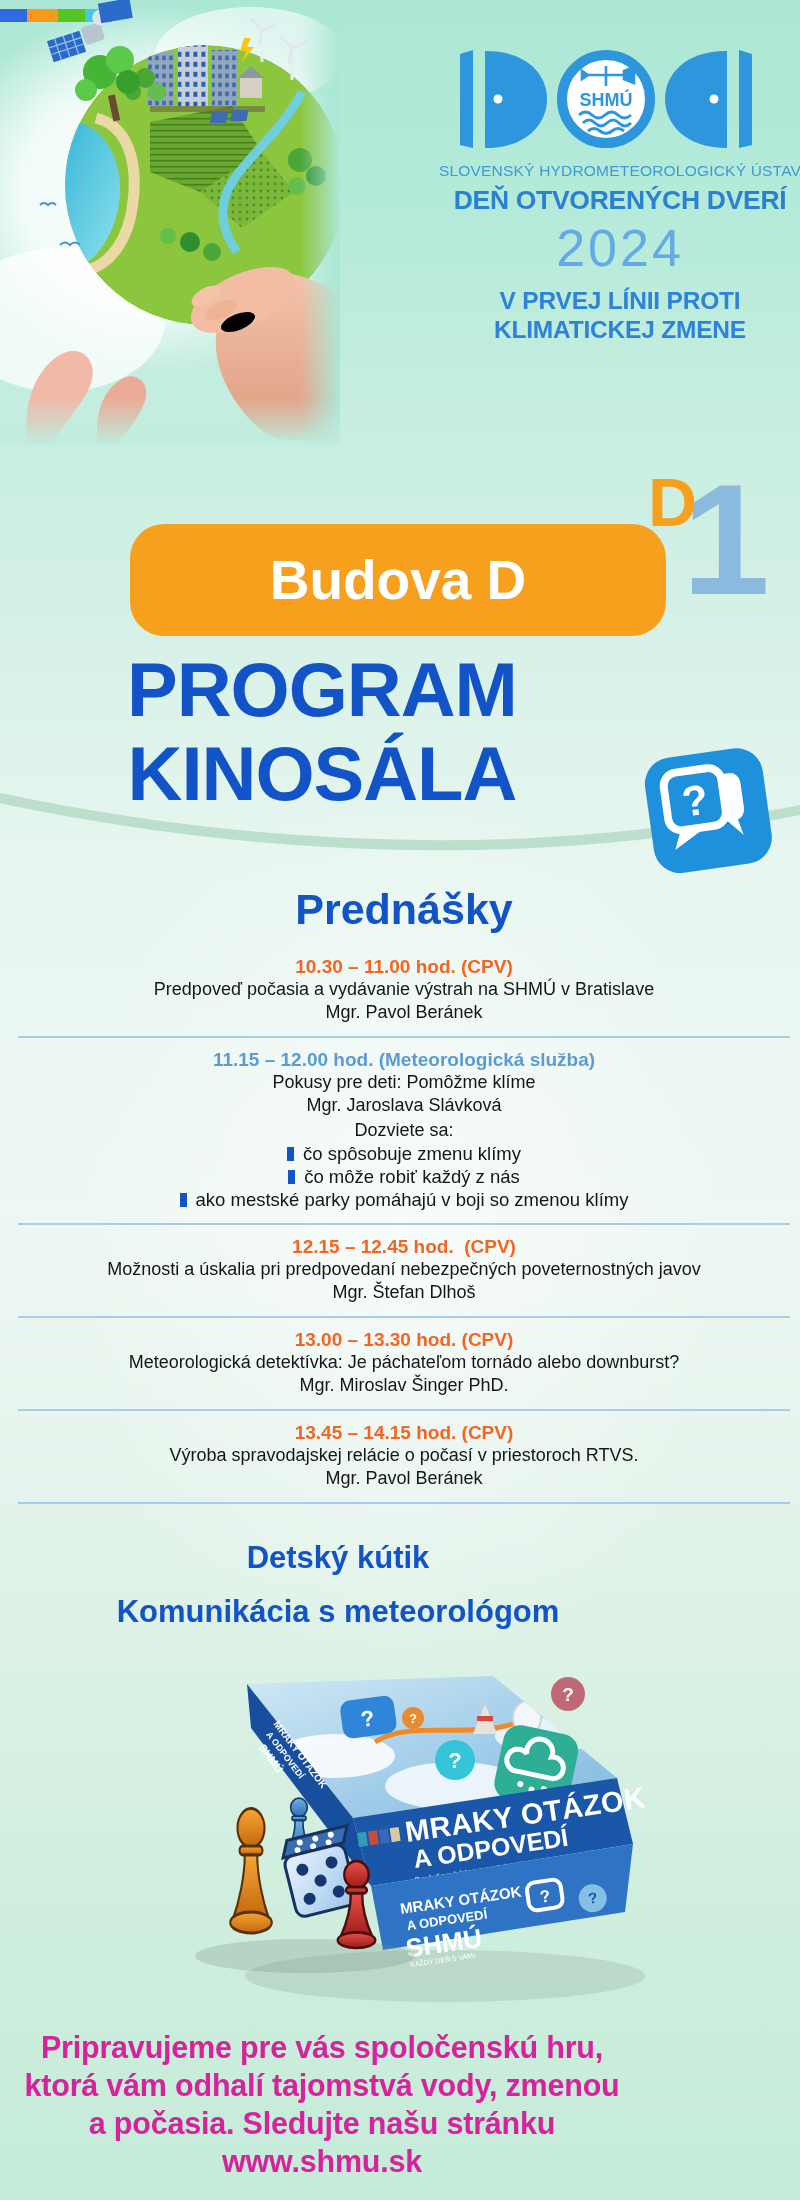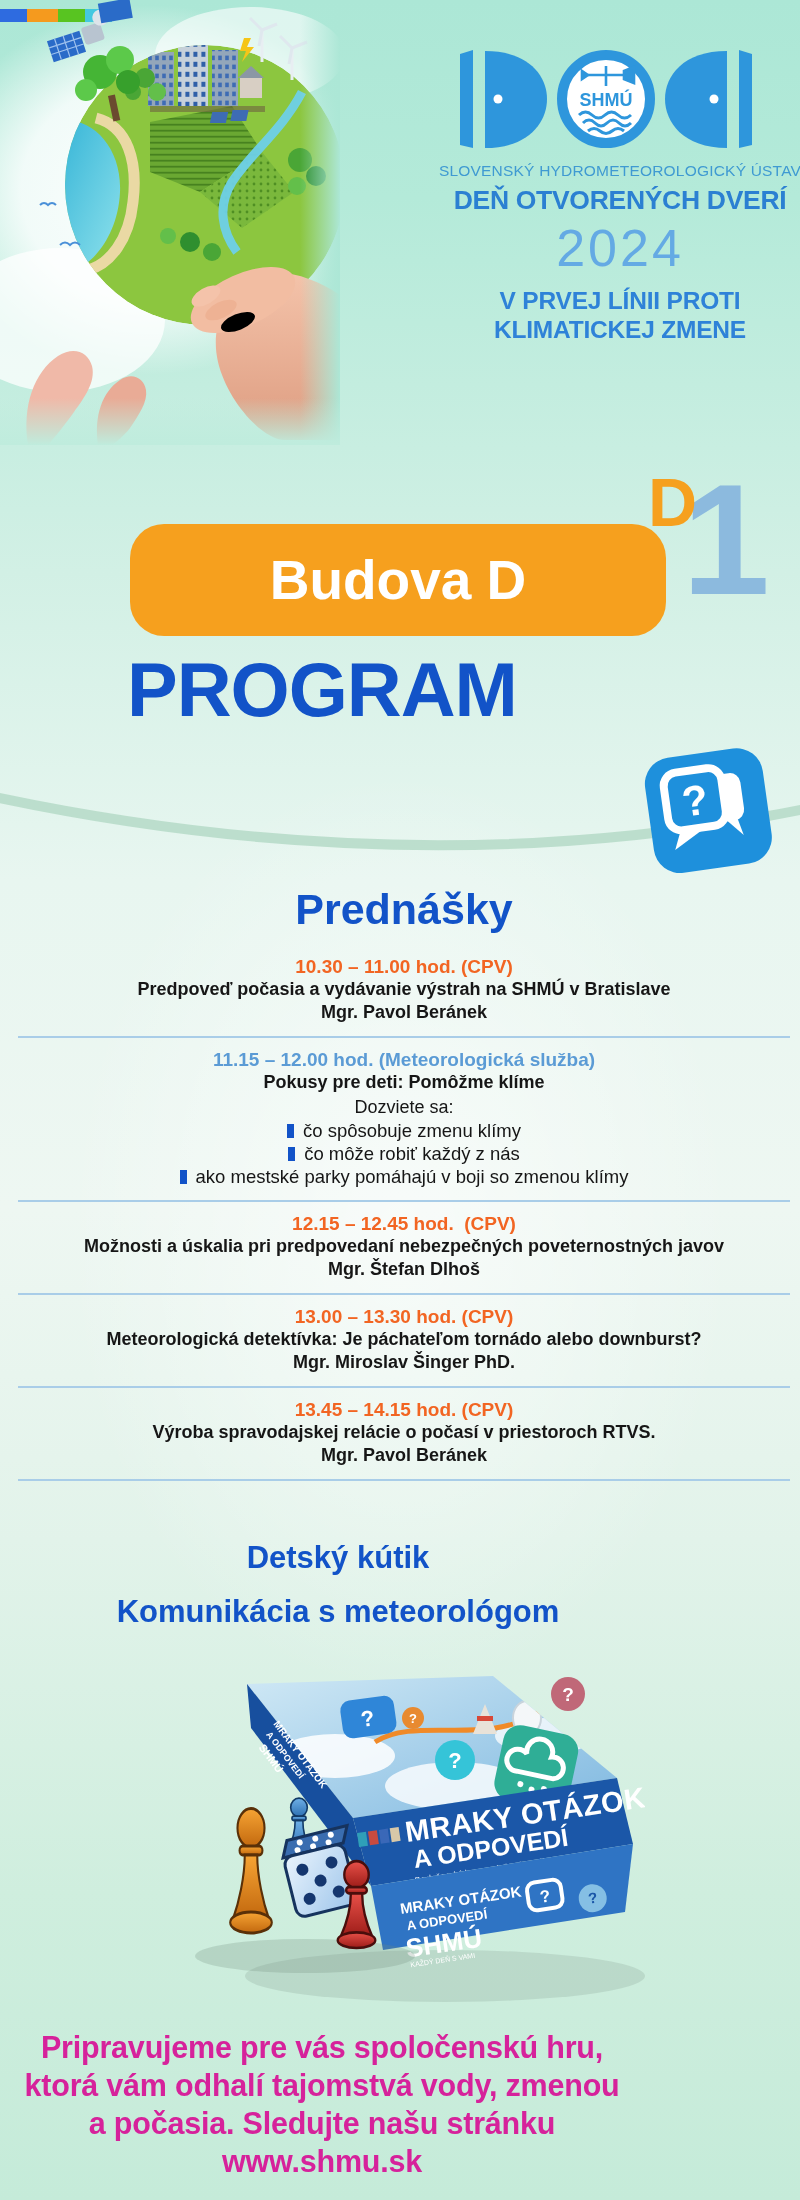--- a/index.html
+++ b/index.html
@@ -30,21 +30,21 @@
   .program{left:0;top:648px;width:644px;text-align:center;color:#1253C8;font-weight:700;font-size:76px;line-height:84px;letter-spacing:-1px;}
   .curve{left:0;top:768px;}
   .qicon{left:642px;top:742px;}
 
   
   .schedule{left:18px;top:886px;width:772px;text-align:center;}
   .lectures{font-size:43px;line-height:47px;font-weight:700;color:#1253C8;margin:0 0 22px 0;}
   .session-time{font-size:19px;font-weight:700;line-height:23px;white-space:pre-wrap;}
   .time-orange{color:#F26522;}
   .time-blue{color:#5B9BD5;}
-  .session-title,.session-speaker{font-size:18px;font-weight:700;line-height:23px;color:#161616;}
+  .session-title,.session-speaker{font-size:18px;font-weight:400;line-height:23px;color:#161616;}
   .extra-heading{font-size:18px;font-weight:400;line-height:23px;color:#161616;margin-top:2px;}
   .bullet-line{font-size:18.5px;font-weight:400;line-height:23px;color:#161616;}
   .bullet-sq{display:inline-block;width:7px;height:14px;background:#1253C8;margin-right:9px;vertical-align:-1px;}
   .divider{height:2px;background:#A9CDE8;margin:12px 0 10px 0;}
 
   .kids{left:0;top:1540px;width:676px;text-align:center;color:#1253C8;}
   .kids-line1{font-size:31px;font-weight:700;line-height:36px;}
   .kids-line2{font-size:31px;font-weight:700;line-height:36px;margin-top:18px;}
 
   .gamebox{left:155px;top:1676px;}
@@ -232,20 +232,21 @@
   </div>
 
   <div class="abs building-btn">
     <span>Budova D</span>
   </div>
   <div class="abs marker-d">D</div>
   <div class="abs marker-1">1</div>
 
   <div class="abs program">
     <div>PROGRAM</div>
+    <div>KINOSÁLA</div>
   </div>
 
   <svg class="abs curve" width="800" height="140" viewBox="0 0 800 140">
     <path d="M-10,28 Q420,120 810,40" stroke="#B7DCC9" stroke-width="10" fill="none" stroke-linecap="round" opacity="0.9"></path>
   </svg>
 
   <svg class="abs qicon" width="132" height="140" viewBox="0 0 100 106">
     <g transform="rotate(-8 50 50)">
       <rect x="5" y="8" width="90" height="88" rx="20" fill="#1E90DC"></rect>
       <rect x="45" y="26" width="32" height="36" rx="8" fill="#ffffff"></rect>
@@ -262,20 +263,21 @@
     <div class="session">
       <div class="session-time time-orange">10.30 – 11.00 hod. (CPV)</div>
       <div class="session-title">Predpoveď počasia a vydávanie výstrah na SHMÚ v Bratislave</div>
       <div class="session-speaker">Mgr. Pavol Beránek</div>
     </div>
     <div class="divider"></div>
 
     <div class="session">
       <div class="session-time time-blue">11.15 – 12.00 hod. (Meteorologická služba)</div>
       <div class="session-title">Pokusy pre deti: Pomôžme klíme</div>
+      <div class="session-speaker">Mgr. Jaroslava Slávková</div>
       <div class="extra-heading">Dozviete sa:</div>
       <div class="bullet-line"><span class="bullet-sq"></span><span>čo spôsobuje zmenu klímy</span></div>
       <div class="bullet-line"><span class="bullet-sq"></span><span>čo môže robiť každý z nás</span></div>
       <div class="bullet-line"><span class="bullet-sq"></span><span>ako mestské parky pomáhajú v boji so zmenou klímy</span></div>
     </div>
     <div class="divider"></div>
 
     <div class="session">
       <div class="session-time time-orange">12.15 – 12.45 hod.  (CPV)</div>
       <div class="session-title">Možnosti a úskalia pri predpovedaní nebezpečných poveternostných javov</div>

